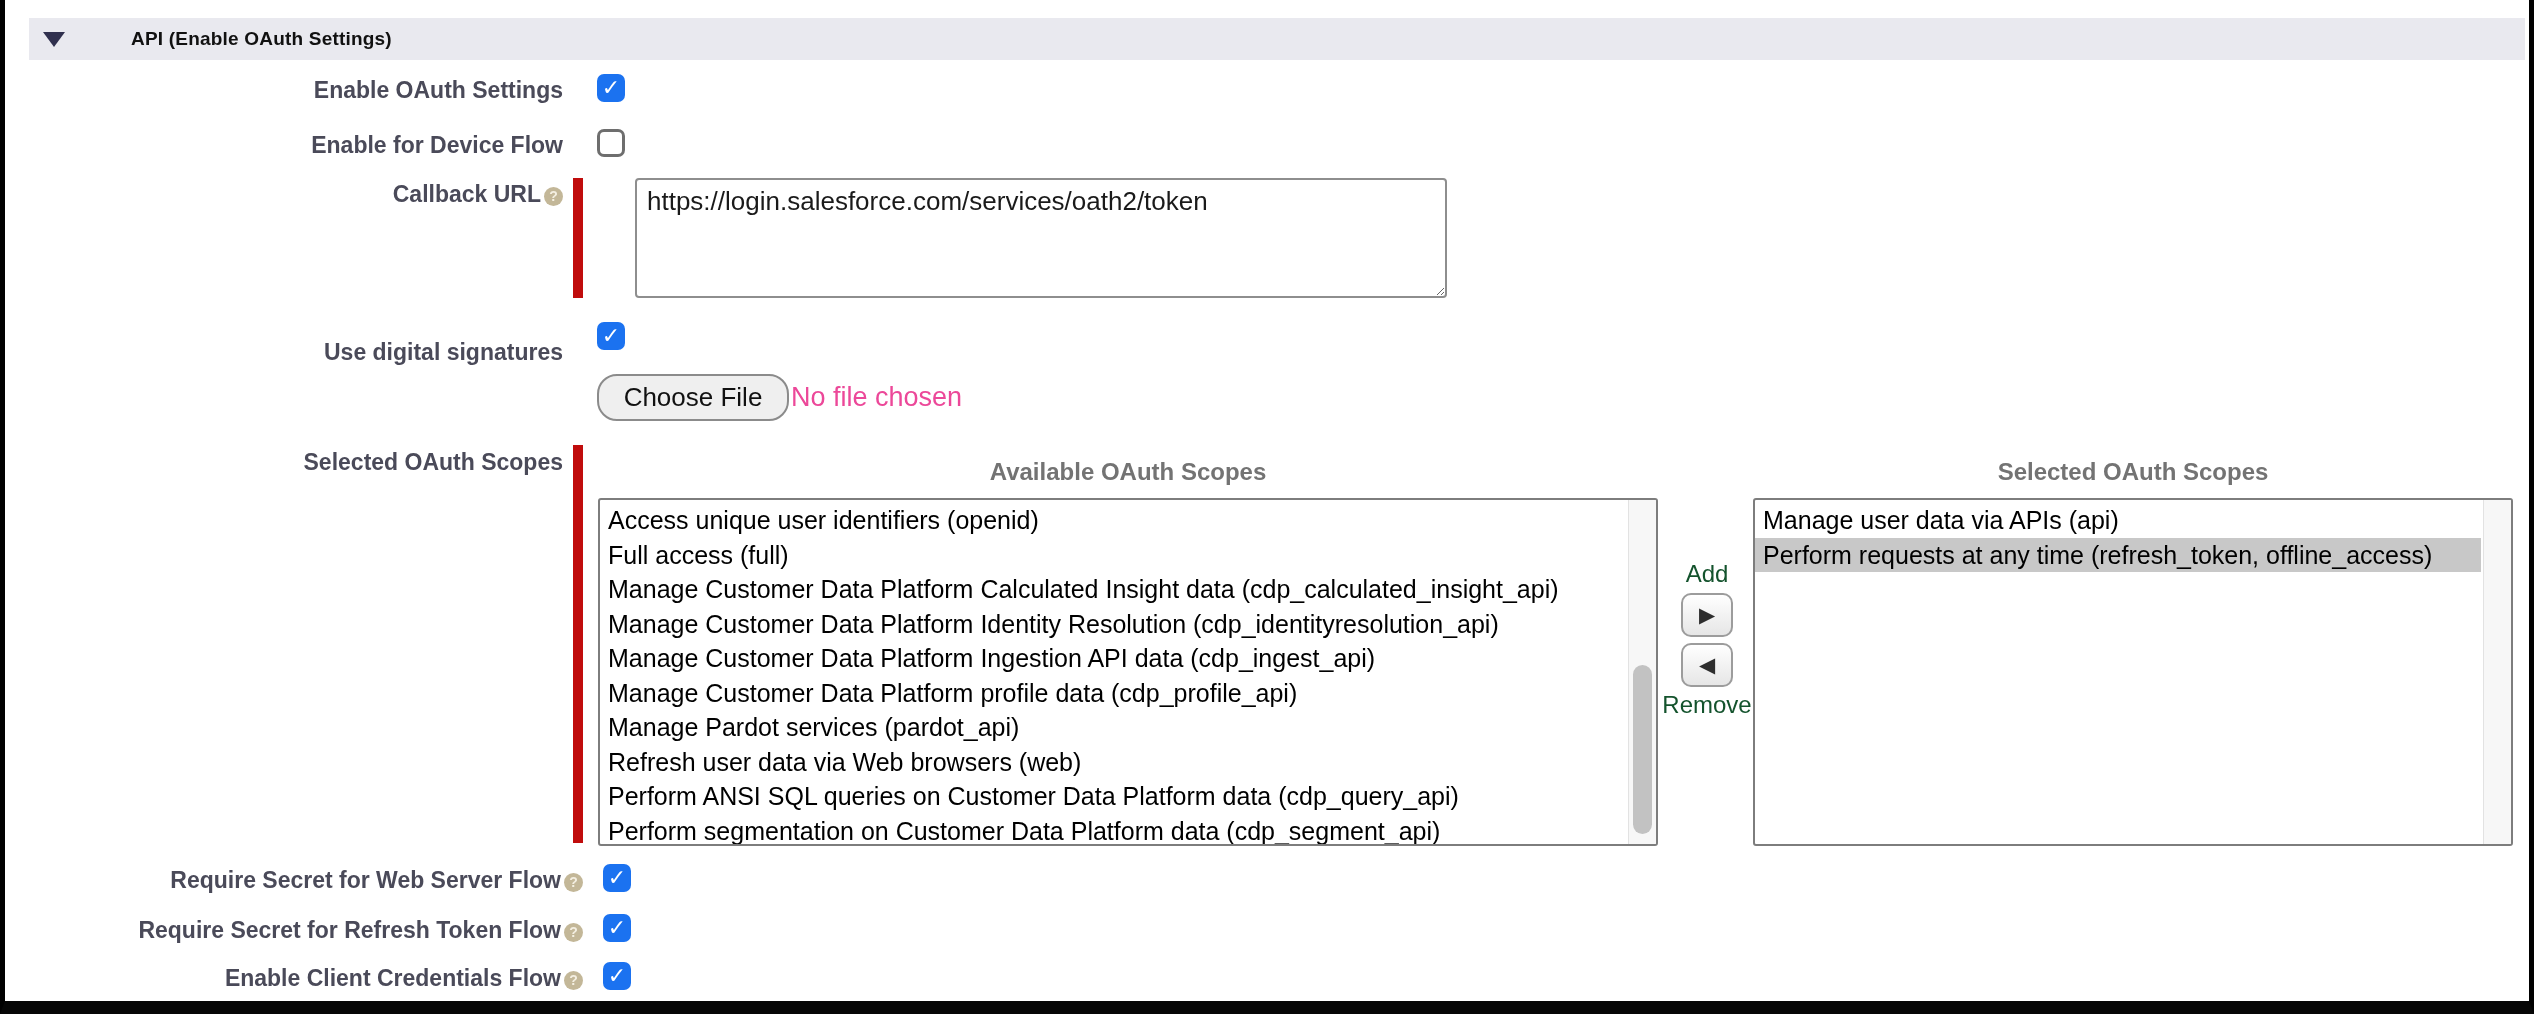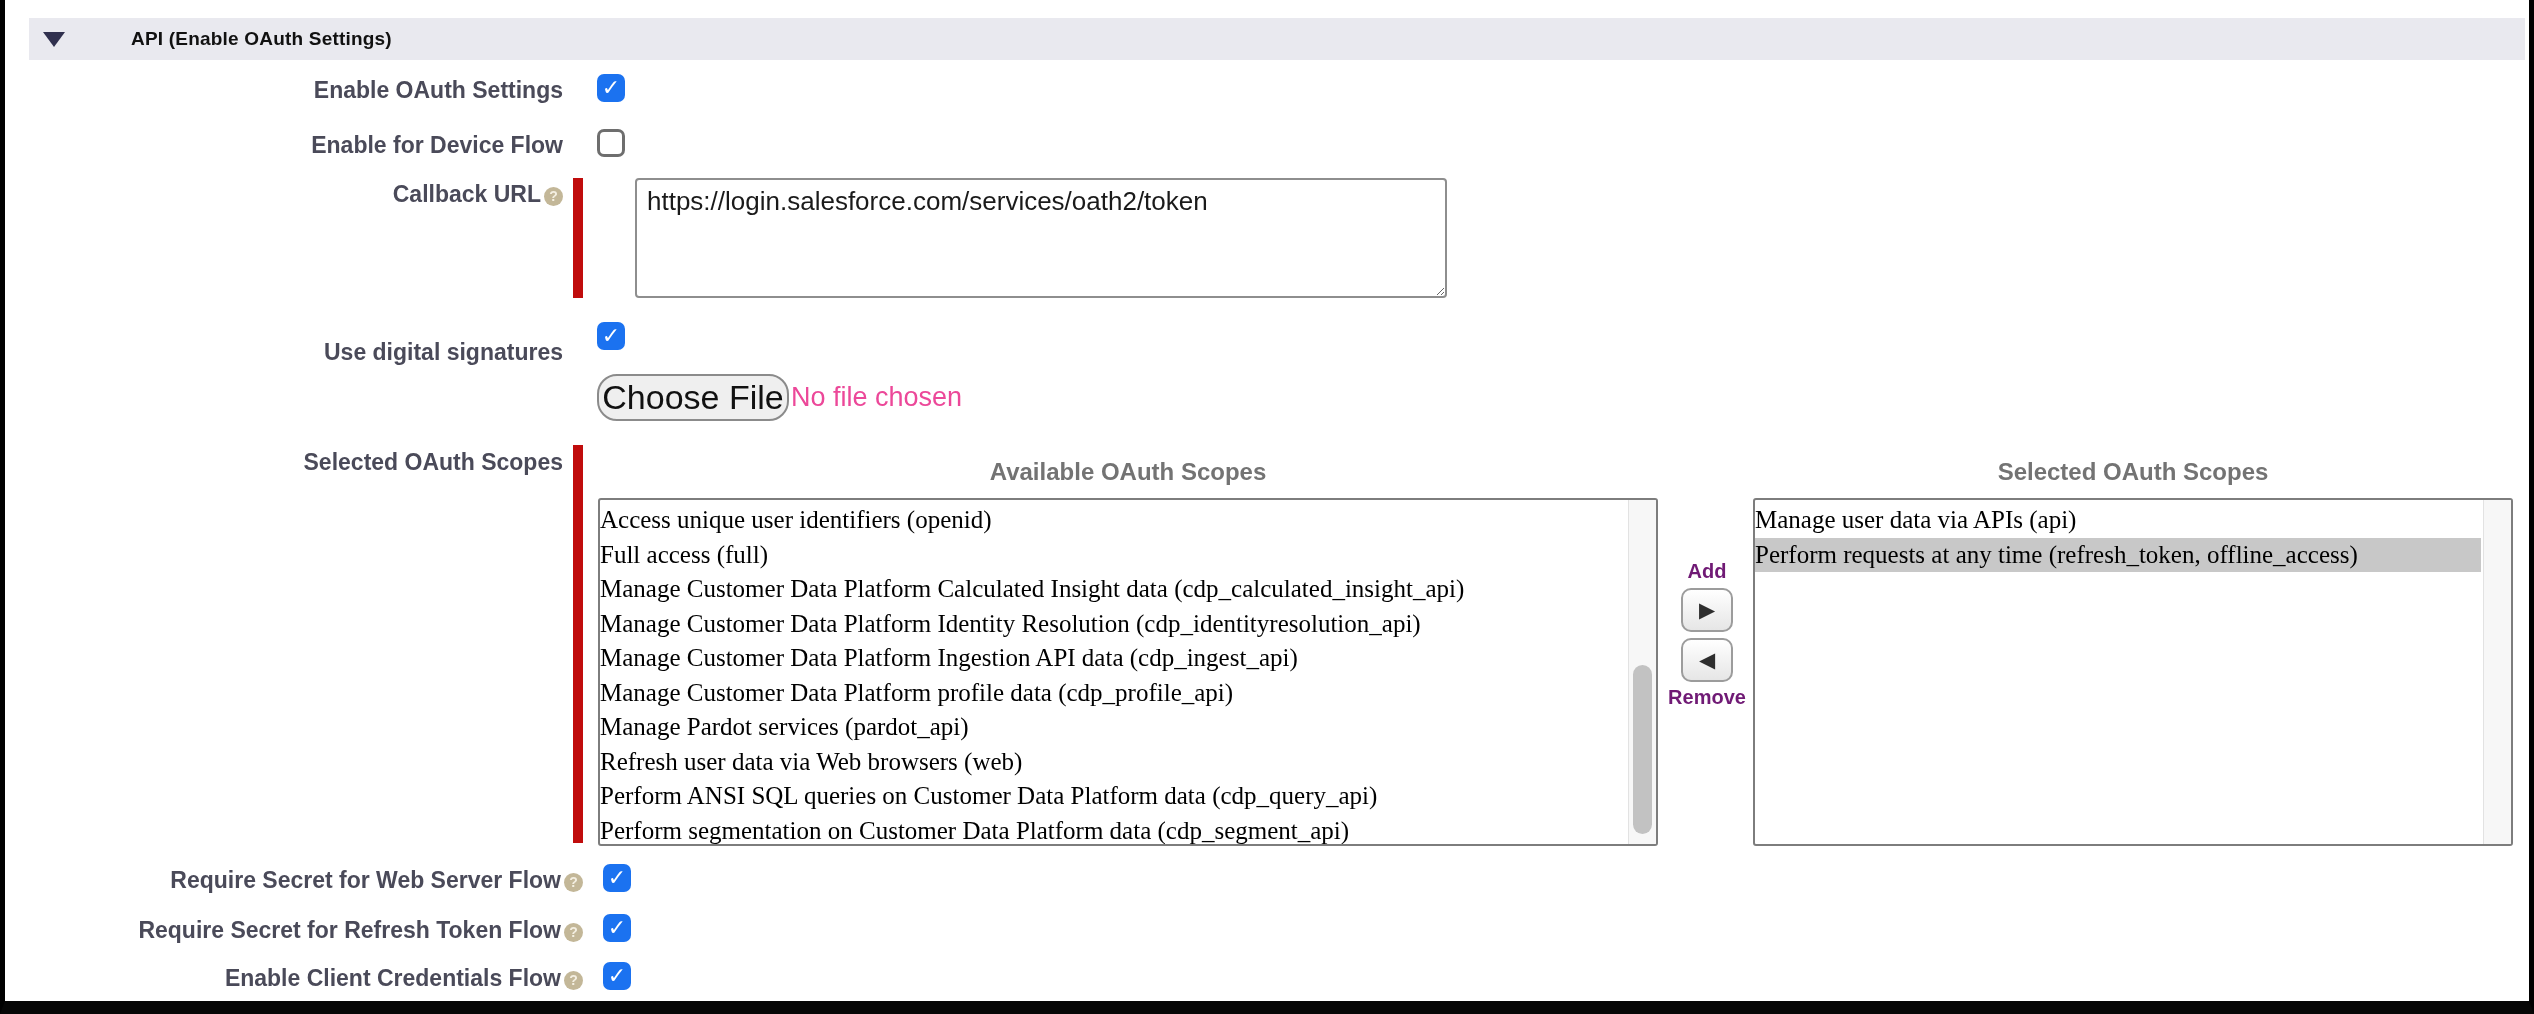--- a/index.html
+++ b/index.html
@@ -53,46 +53,46 @@
   textarea.cb-url {
     position:absolute; left:590px; top:178px; width:812px; height:120px;
     border:2px solid #8e8e8e; border-radius:4px; padding:6px 10px;
     font-family:"Liberation Sans","DejaVu Sans",sans-serif; font-size:26px; color:#1a1a1a;
     resize:both; outline:none; background:#fff;margin-left:40px;
   }
 
   .file-btn {
     position:absolute; left:592px; top:374px; width:192px; height:47px;
     background:#efefef; border:2px solid #8b8b8b; border-radius:20px;
-    font-size:34px; color:#111; text-align:center; line-height:43px;
+    font-size:26px; color:#111; text-align:center; line-height:43px;
   }
   .file-status { position:absolute; left:786px; top:382px; font-size:27px; color:#ec4899; }
 
   .list-header {
     position:absolute; top:458px; font-size:24px; font-weight:bold; color:#737373; text-align:center;
   }
   .listbox {
     position:absolute; top:498px; height:348px; background:#fff;
     border:2px solid #7d7d7d; border-radius:3px; overflow:hidden;
   }
   .listbox .opts { position:absolute; left:0; top:3px; right:30px; }
   .opt {
-    font-size:25px; line-height:34.5px; color:#000; white-space:nowrap;font-family:Liberation Serif, serif;
+    font-size:25px; line-height:34.5px; color:#000; padding-left:8px; white-space:nowrap;
   }
   .opt.hl { background:#c8c8c8; }
   .sb-track {
     position:absolute; top:0; right:0; width:28px; height:100%;
     background:#f7f7f7; border-left:1px solid #e2e2e2;
   }
   .sb-thumb {
     position:absolute; left:4px; width:19px; border-radius:10px; background:#c2c2c2;
   }
 
   .mover { position:absolute; left:1652px; top:560px; width:100px; text-align:center; }
-  .mv-label { font-size:20px; color:#701a75;font-weight:bold; }
+  .mv-label { font-size:24px; color:#14532d; }
   .mv-btn {
     display:block; margin:5px auto 0; width:52px; height:44px;
     background:linear-gradient(#ffffff,#e6e6e6); border:2px solid #9c9c9c; border-radius:10px;
     font-size:21px; color:#2e2e2e; line-height:40px; text-align:center;
   }
   .mv-btn.back { margin-top:6px; }
   .mv-label.remove { margin-top:4px; }
 </style>
 </head>
 <body>

